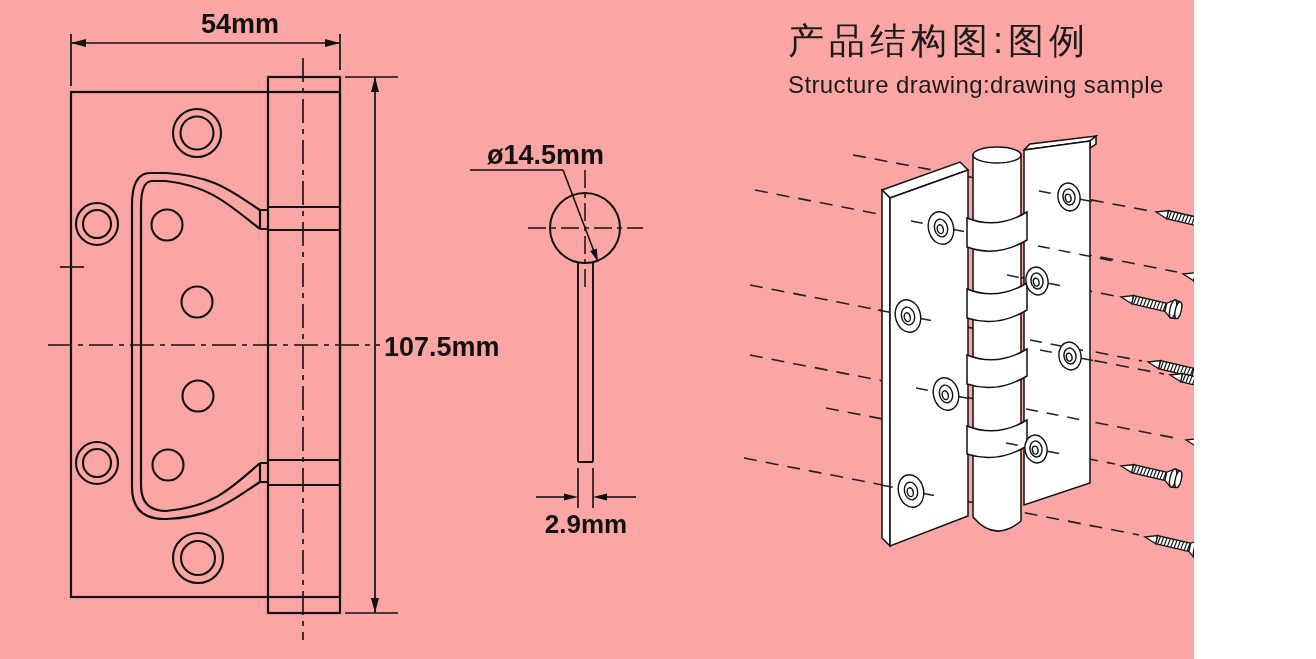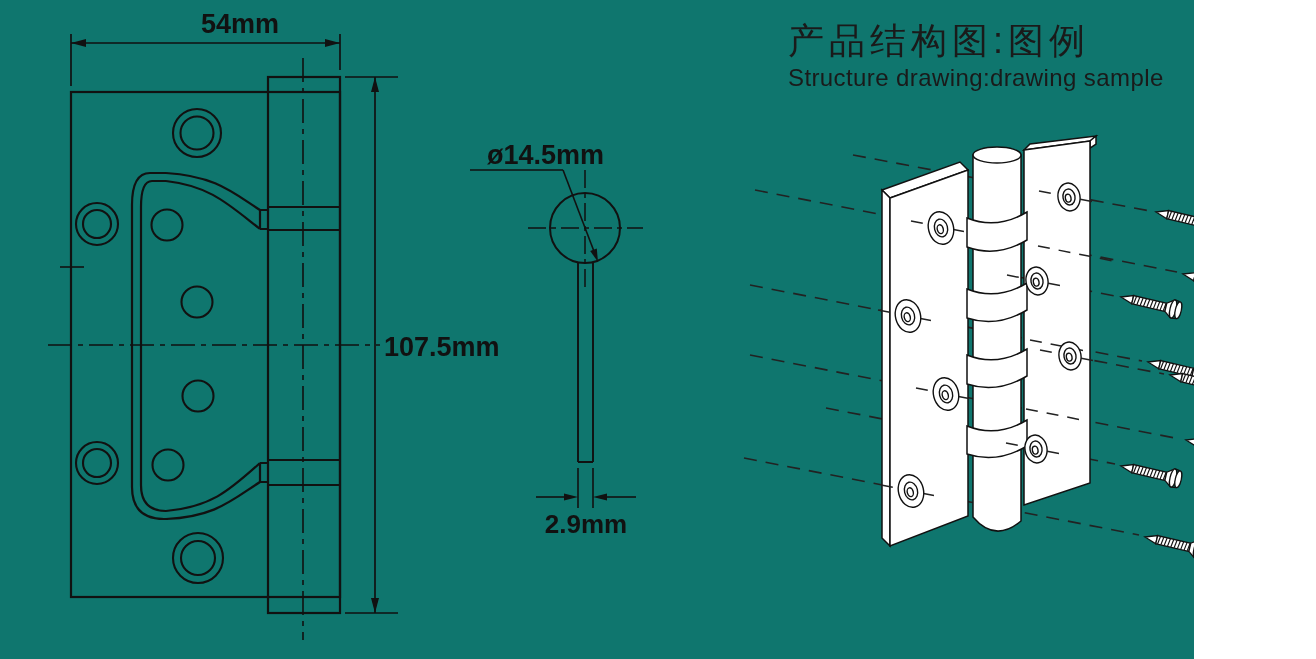--- a/index.html
+++ b/index.html
@@ -1,22 +1,22 @@
 <!DOCTYPE html>
 <html><head>
 <meta charset="utf-8">
 <style>
   html,body{margin:0;padding:0;background:#fff;}
-  #stage{position:relative;width:1194px;height:659px;background:#0f766e;overflow:hidden;
+  #stage{position:relative;width:1194px;height:659px;background:#fca5a5;overflow:hidden;
          font-family:"Liberation Sans","DejaVu Sans",sans-serif;}
   #drawing-svg{position:absolute;left:0;top:0;}
   .dim-text{font-family:"Liberation Sans","DejaVu Sans",sans-serif;font-weight:bold;fill:#111;}
   #title-block{position:absolute;left:788px;top:18px;color:#1a1a1a;}
   #title-cn{font-size:36px;font-weight:500;letter-spacing:5px;line-height:1.25;white-space:nowrap;}
-  #title-en{font-size:24px;font-weight:400;letter-spacing:0.4px;margin-top:1px;white-space:nowrap;}
+  #title-en{font-size:24px;font-weight:400;letter-spacing:0.4px;margin-top:8px;white-space:nowrap;}
 </style>
 </head>
 <body>
 
 <div id="stage">
 
   <svg id="drawing-svg" width="1316" height="659" viewBox="0 0 1316 659" xmlns="http://www.w3.org/2000/svg">
 
     <defs>
       <g id="screwSym">

